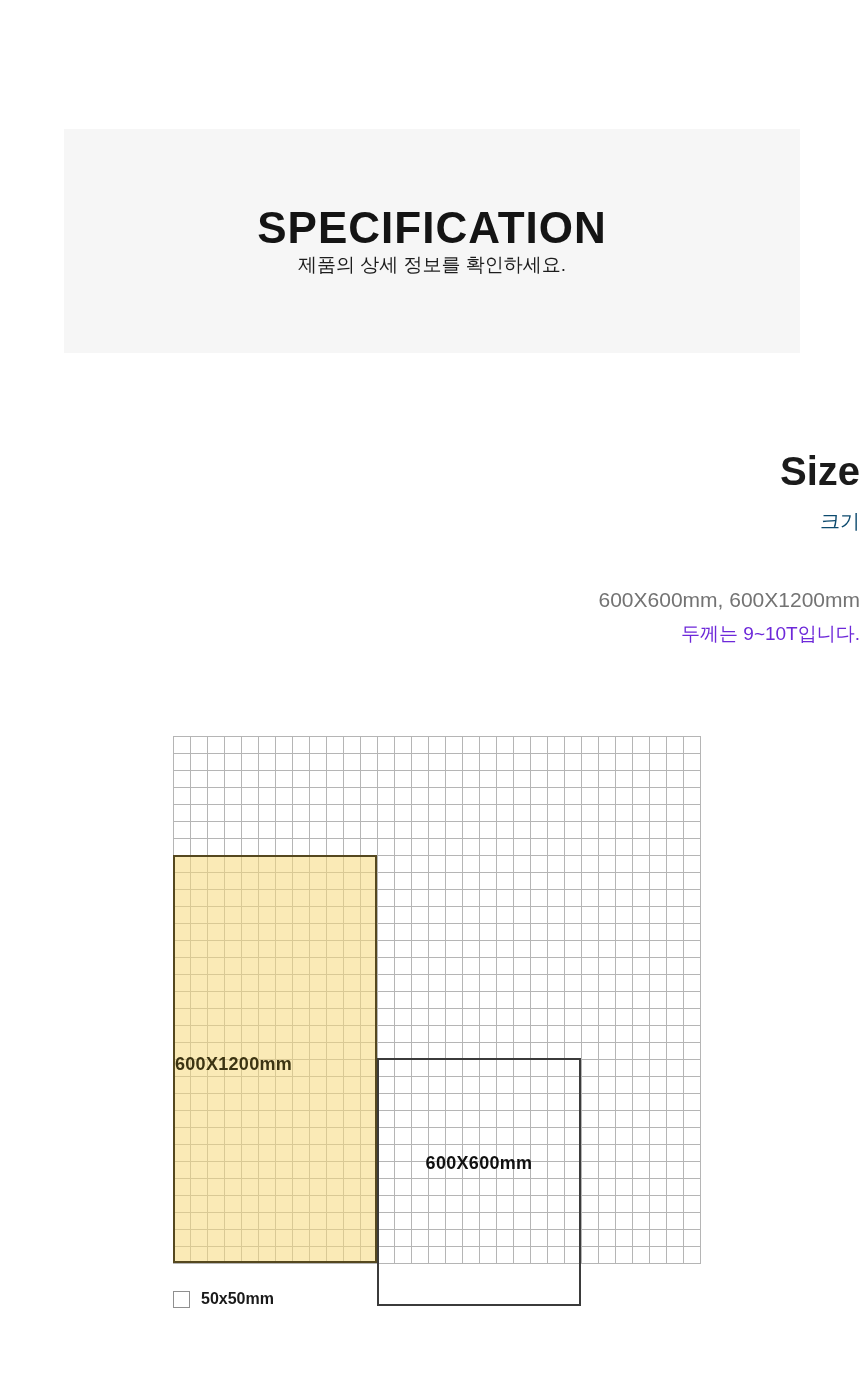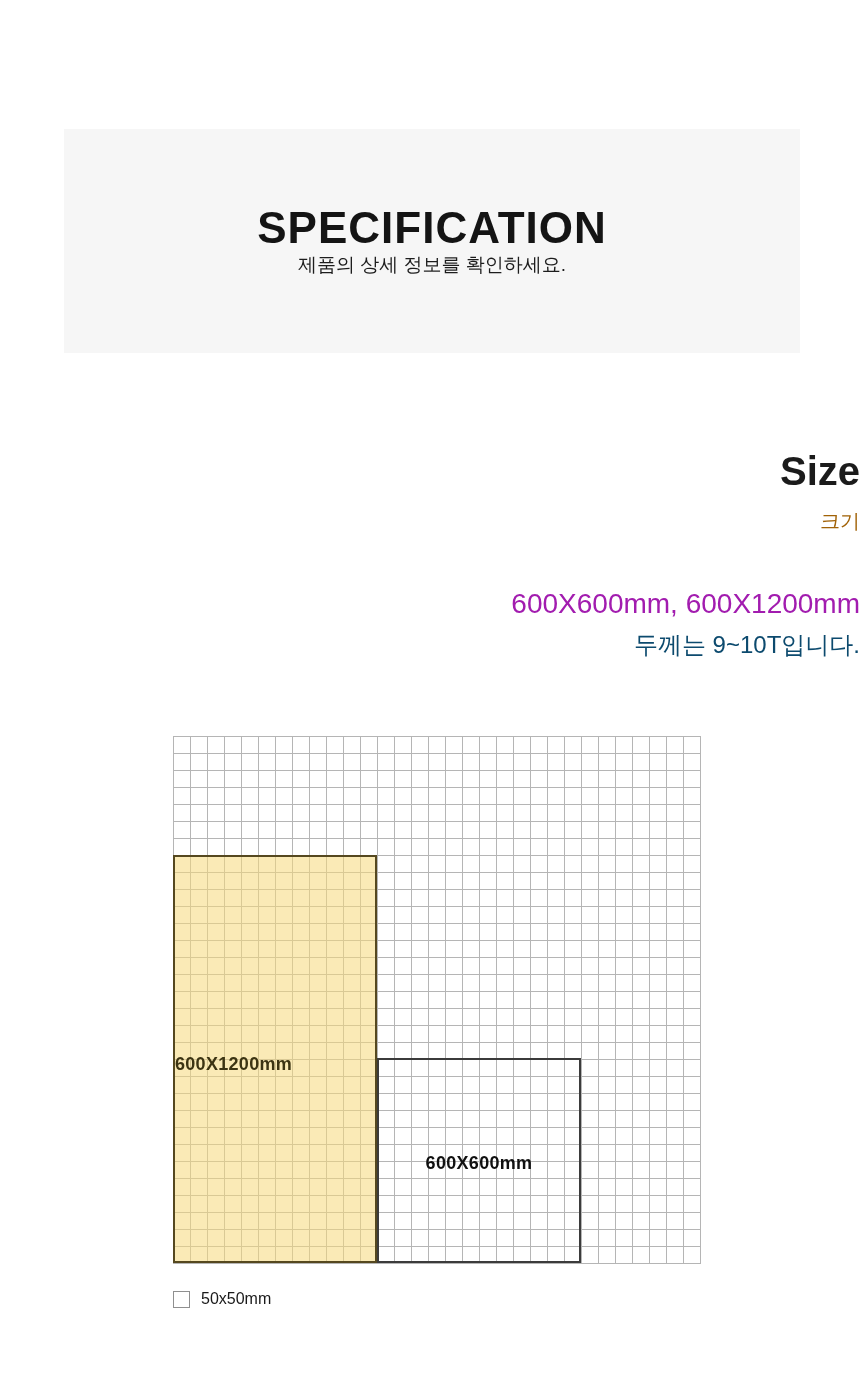--- a/index.html
+++ b/index.html
@@ -55,31 +55,31 @@
   }
   .size-title{
     font-size:40px;
     font-weight:800;
     color:#1b1b1b;
     line-height:1.15;
   }
   .size-subtitle{
     margin-top:14px;
     font-size:20px;
-    color:#a16207;
+    color:#0c4a6e;
   }
   .size-dims{
     margin-top:53px;
-    font-size:28px;
-    color:#a21caf;
+    font-size:21px;
+    color:#737373;
   }
   .size-thickness{
     margin-top:9px;
-    font-size:24px;
-    color:#0c4a6e;
+    font-size:19px;
+    color:#6d28d9;
   }
 
   
   .diagram-grid{
     position:absolute;
     left:173px; top:736px;
     width:527px; height:527px;
     background-image:
       linear-gradient(to right, var(--grid-line) 1px, transparent 1px),
       linear-gradient(to bottom, var(--grid-line) 1px, transparent 1px);
@@ -101,21 +101,21 @@
     width:100%;
     text-align:left;
     font-size:18px;
     font-weight:bold;
     letter-spacing:0.3px;
     color:var(--highlight-text);
   }
   .rect-600{
     position:absolute;
     left:204px; top:322px;
-    width:204px; height:205px;
+    width:204px; height:248px;
     border:2px solid var(--outline-border);
     box-sizing:border-box;
     background:transparent;
   }
   .rect-600 .rect-label{
     position:absolute;
     left:0; top:93px;
     width:100%;
     text-align:center;
     font-size:18px;
@@ -134,20 +134,21 @@
   }
   .legend-swatch{
     width:17px; height:17px;
     border:1px solid #8f8f8f;
     background:#ffffff;
     box-sizing:border-box;
   }
   .legend-text{
     font-size:16px;
     color:#1a1a1a;
+    font-weight:bold;
   }
 </style>
 </head>
 <body>
 
 <div class="page">
 
   <section class="spec-band">
     <h1 class="spec-title">SPECIFICATION</h1>
     <p class="spec-subtitle">제품의 상세 정보를 확인하세요.</p>

